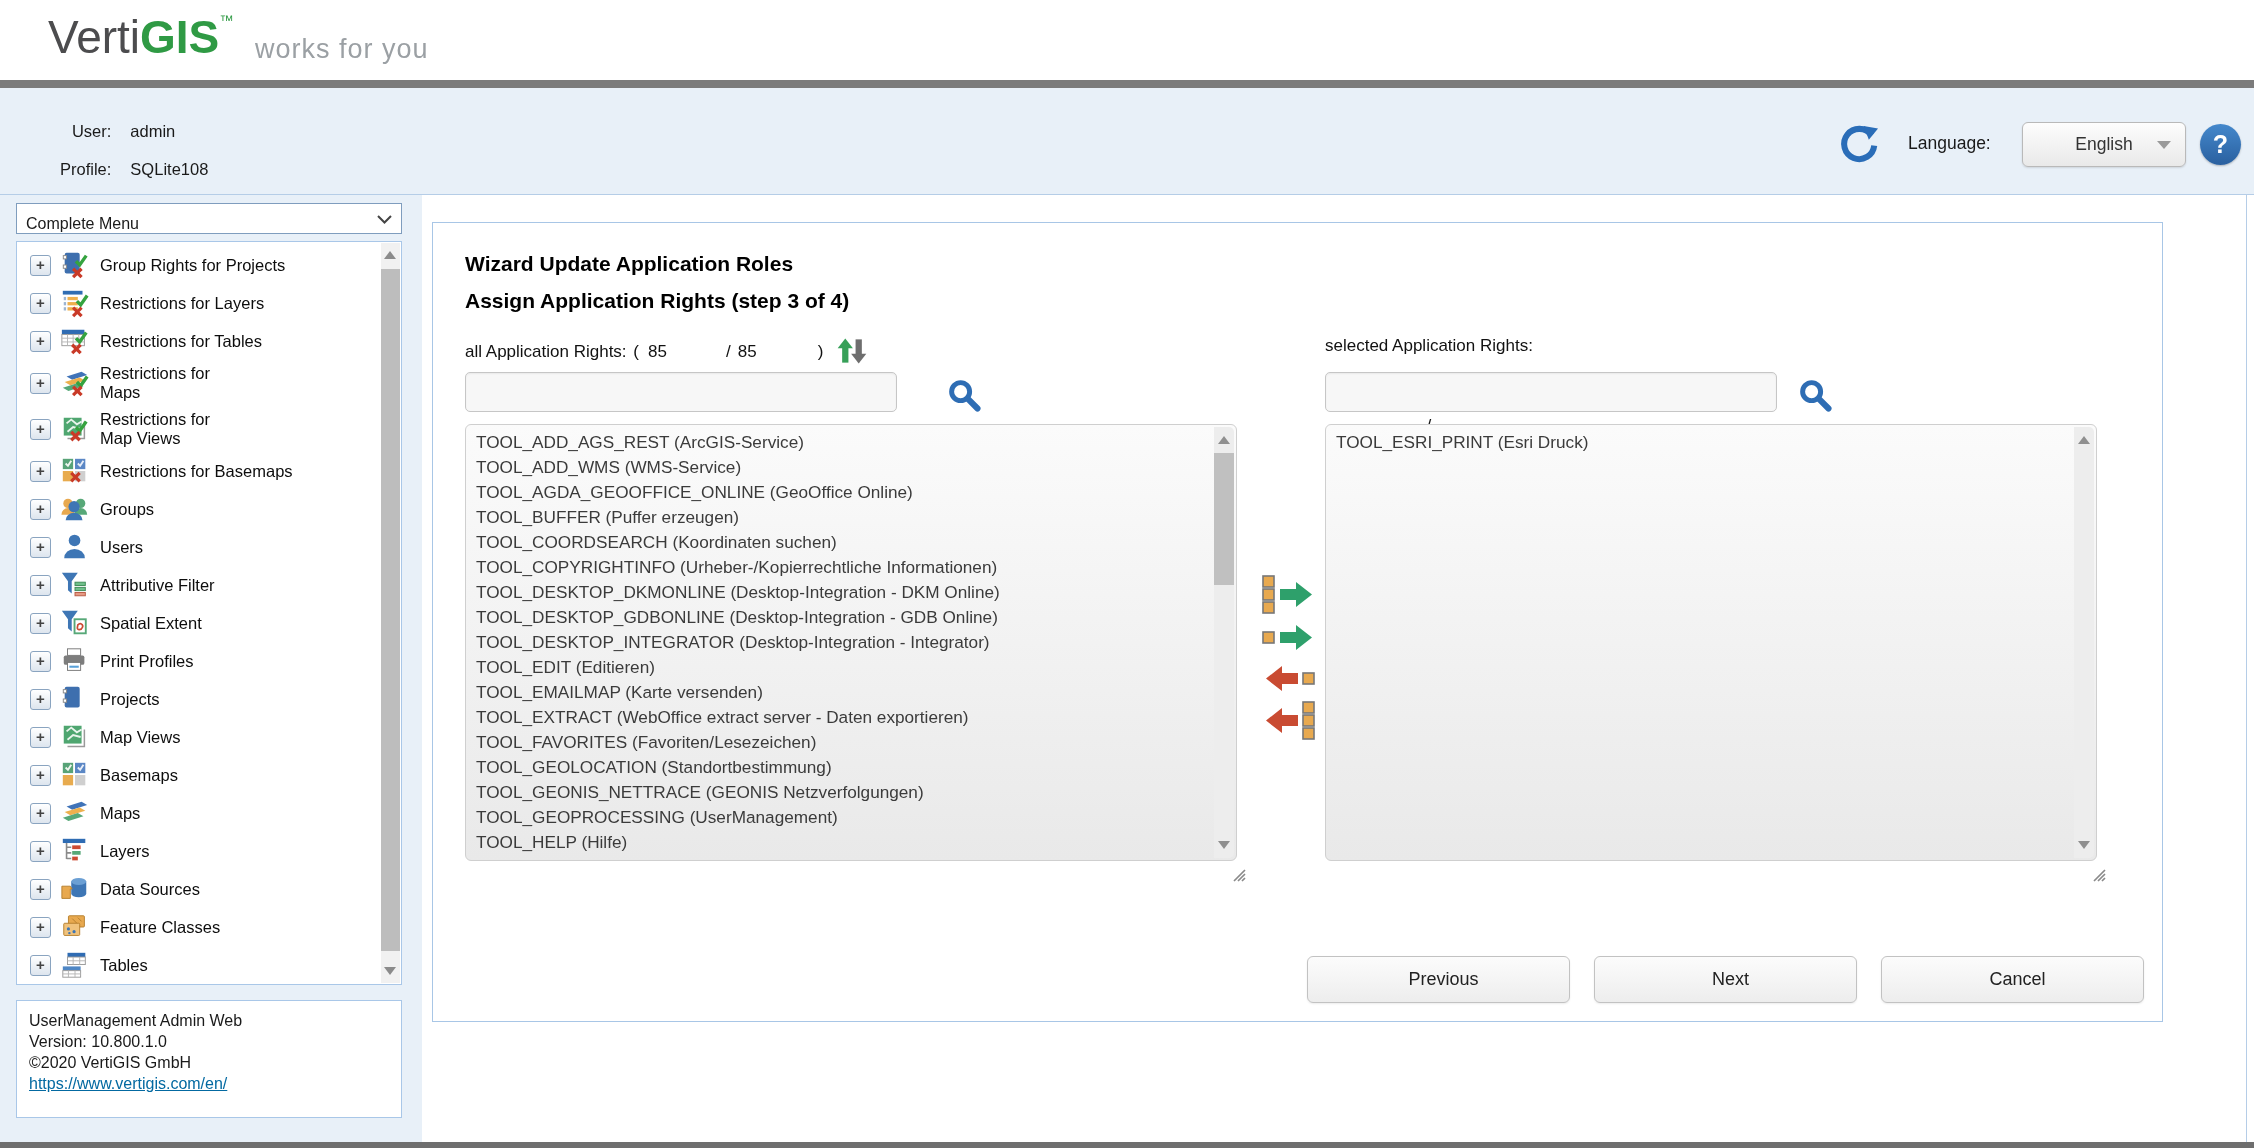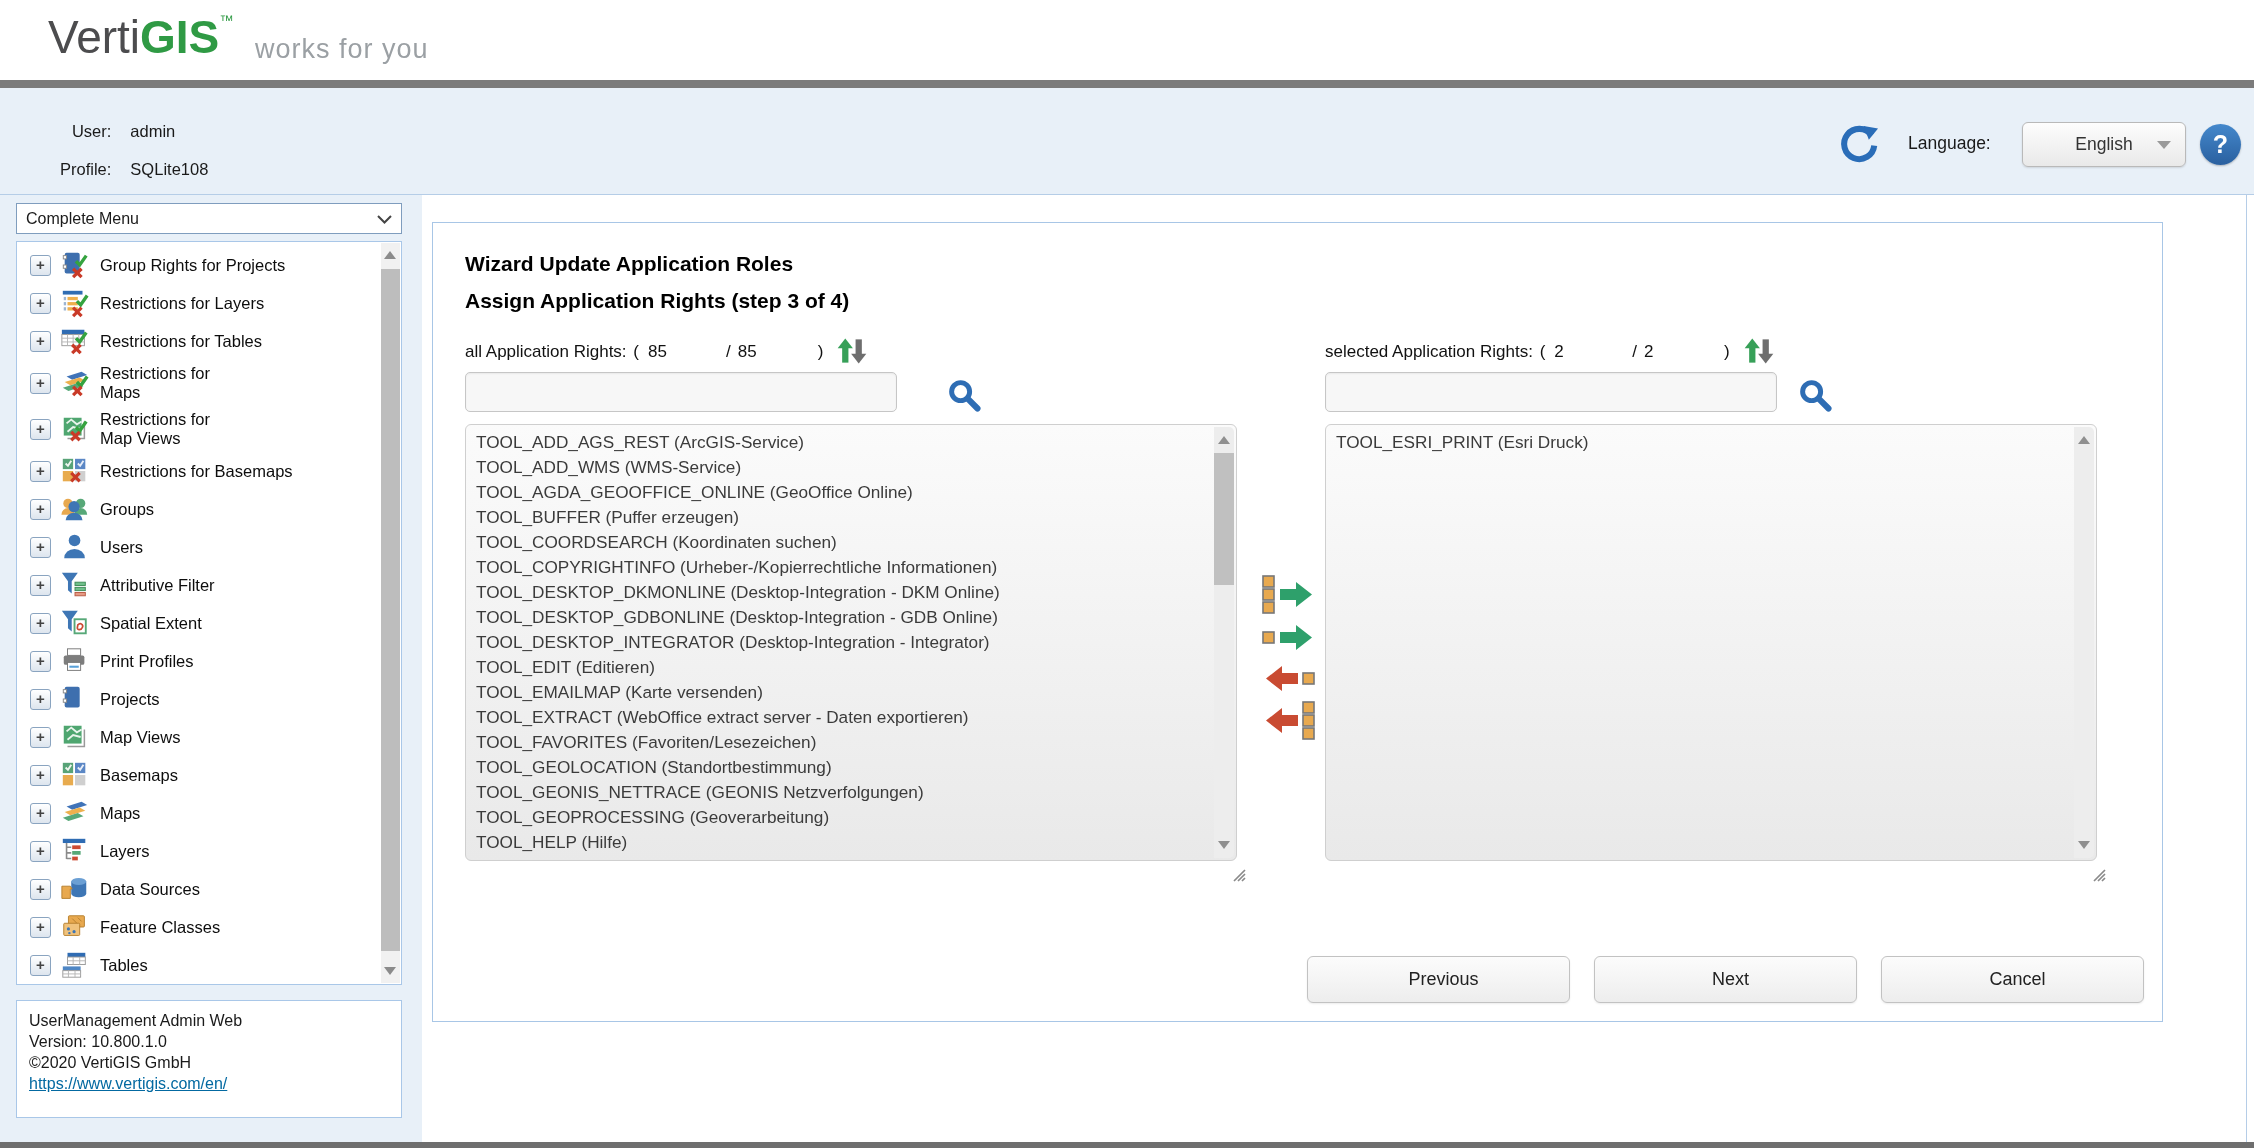--- a/index.html
+++ b/index.html
@@ -28,21 +28,21 @@
      display:flex;align-items:center;justify-content:center;font-size:17.5px;color:#333;cursor:pointer;}
   #language-select .chev{position:absolute;right:14px;top:18px;width:0;height:0;
      border-left:7px solid transparent;border-right:7px solid transparent;border-top:8px solid #9a9a9a;}
   #help-btn{left:2200px;top:124px;width:41px;height:41px;border-radius:50%;
      background:linear-gradient(#4488cc,#2a609f);color:#fff;font-size:25px;font-weight:bold;
      display:flex;align-items:center;justify-content:center;cursor:pointer;box-shadow:0 1px 2px rgba(0,0,0,.25);}
 
   
   #sidebar{left:0;top:195px;width:422px;height:948px;background:#e8f0f8;}
   #menu-select{left:16px;top:8px;width:386px;height:31px;background:#fff;border:1px solid #7f9dbe;
-     display:flex;align-items:center;font-size:16px;padding-left:9px;box-sizing:border-box;cursor:pointer;}
+     display:flex;align-items:flex-end;font-size:16px;padding-left:9px;box-sizing:border-box;cursor:pointer;}
   #menu-select svg{position:absolute;right:9px;top:11px;}
   #menu-panel{left:16px;top:46px;width:386px;height:744px;background:#fff;border:1px solid #a9c7e8;box-sizing:border-box;overflow:hidden;}
   #menu-rows{position:absolute;left:0;top:4px;width:356px;}
   .m-row{display:flex;align-items:center;padding-left:13px;min-height:38px;cursor:pointer;}
   .m-row.wrap2{min-height:46px;}
   .expander{flex:0 0 auto;width:19px;height:19px;border:1px solid #8aa4c0;border-radius:3px;
      background:linear-gradient(#ffffff,#dde5ee);color:#444;font-size:15px;line-height:17px;text-align:center;
      font-weight:bold;margin-right:9px;cursor:pointer;}
   .m-icon{flex:0 0 auto;width:30px;height:30px;margin-right:10px;}
   .m-label{font-size:16.5px;color:#0d0d0d;white-space:pre-line;line-height:19px;}
@@ -58,21 +58,21 @@
   #right-line{left:2246px;top:194px;width:1px;height:949px;background:#b5cde7;}
   #bottom-bar{left:0;top:1142px;width:2254px;height:6px;background:#6e6e6e;}
 
   
   #wizard-panel{left:432px;top:222px;width:1731px;height:800px;border:1px solid #a8c6e6;box-sizing:border-box;background:#fff;}
   #wz-title{left:465px;top:252px;font-size:21px;font-weight:bold;color:#000;}
   #wz-subtitle{left:465px;top:289px;font-size:21px;font-weight:bold;color:#000;}
 
   .label-row{height:32px;display:flex;align-items:center;font-size:17px;color:#111;}
   #left-label-row{left:465px;top:336px;}
-  #right-label-row{left:1325px;top:336px;}
+  #right-label-row{left:1325px;top:336px;flex-direction:column;}
   .cnt{display:inline-block;width:78px;text-align:left;padding-left:7px;}
   .paren{padding:0 2px;}
   .sort-arrows{margin-left:10px;margin-top:3px;}
 
   .search-input{height:40px;border:1px solid #c6c6c6;border-radius:5px;background:#f7f7f7;
      box-sizing:border-box;font-size:17px;padding:0 10px;outline:none;
      box-shadow:inset 0 1px 2px rgba(0,0,0,.06);font-family:inherit;}
   #left-search{left:465px;top:372px;width:432px;}
   #right-search{left:1325px;top:372px;width:452px;}
   #left-mag{left:946px;top:377px;cursor:pointer;}
@@ -410,21 +410,21 @@
         <div class="list-item">TOOL_COPYRIGHTINFO (Urheber-/Kopierrechtliche Informationen)</div>
         <div class="list-item">TOOL_DESKTOP_DKMONLINE (Desktop-Integration - DKM Online)</div>
         <div class="list-item">TOOL_DESKTOP_GDBONLINE (Desktop-Integration - GDB Online)</div>
         <div class="list-item">TOOL_DESKTOP_INTEGRATOR (Desktop-Integration - Integrator)</div>
         <div class="list-item">TOOL_EDIT (Editieren)</div>
         <div class="list-item">TOOL_EMAILMAP (Karte versenden)</div>
         <div class="list-item">TOOL_EXTRACT (WebOffice extract server - Daten exportieren)</div>
         <div class="list-item">TOOL_FAVORITES (Favoriten/Lesezeichen)</div>
         <div class="list-item">TOOL_GEOLOCATION (Standortbestimmung)</div>
         <div class="list-item">TOOL_GEONIS_NETTRACE (GEONIS Netzverfolgungen)</div>
-        <div class="list-item">TOOL_GEOPROCESSING (Geoverarbeitung)</div>
+        <div class="list-item">TOOL_GEOPROCESSING (UserManagement)</div>
         <div class="list-item">TOOL_HELP (Hilfe)</div>
         <div class="list-item">TOOL_IDENTIFY_LAYER (Identifizieren)</div>
       </div>
     <div class="list-scrollbar">
       <div class="ls-up"></div>
       <div id="left-thumb"></div>
       <div class="ls-down"></div>
     </div>
   </div>
   <div id="left-grip" class="abs grip">

